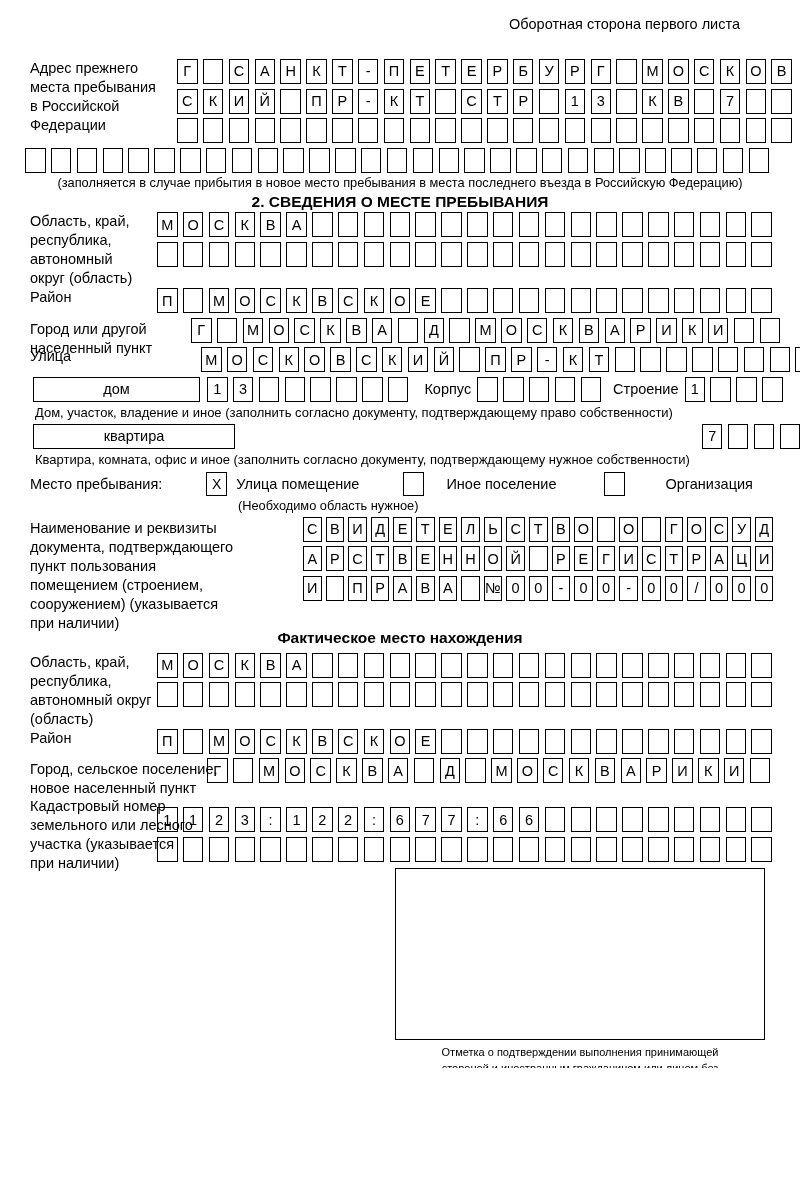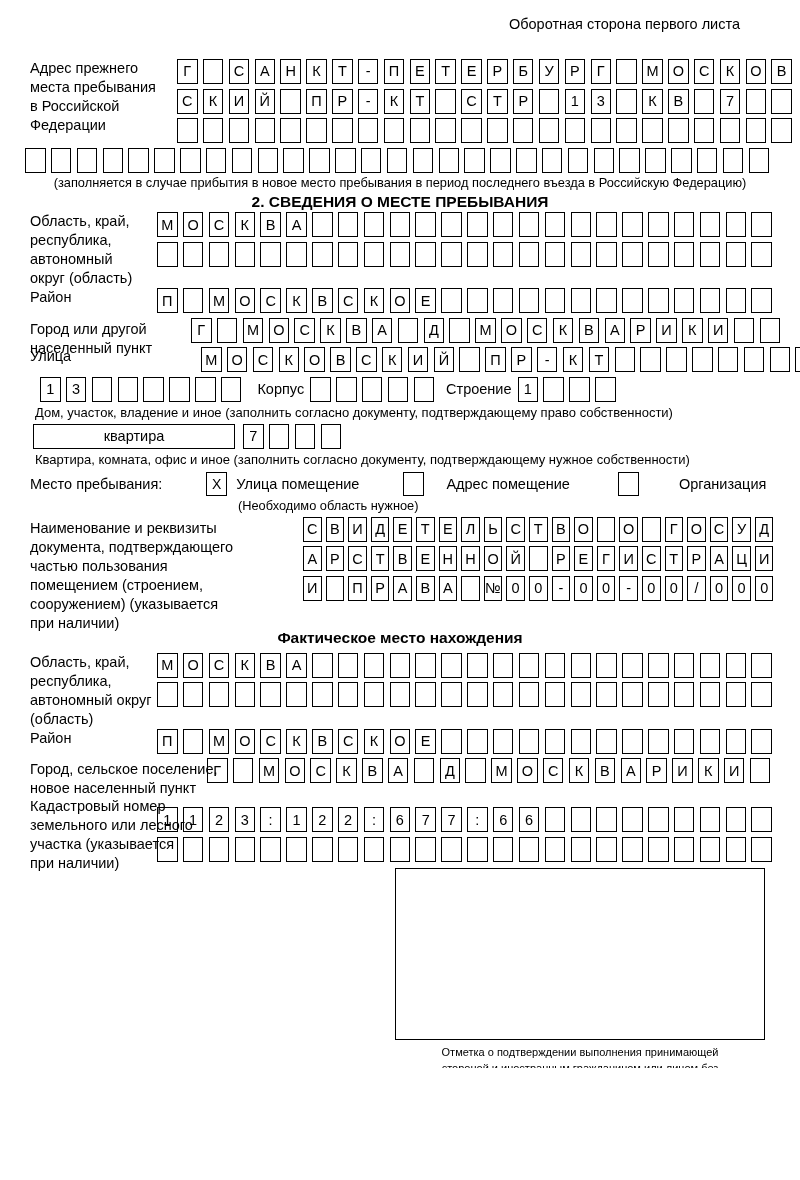--- a/index.html
+++ b/index.html
@@ -157,21 +157,21 @@
       <span class="cell"></span>
       <span class="cell"></span>
       <span class="cell"></span>
       <span class="cell"></span>
       <span class="cell"></span>
       <span class="cell"></span>
       <span class="cell"></span>
       <span class="cell"></span>
       <span class="cell"></span>
     </div>
-  <div class="caption center" style="margin-top:2px;">(заполняется в случае прибытия в новое место пребывания в период последнего въезда в Российскую Федерацию)</div>
+  <div class="caption center" style="margin-top:2px;">(заполняется в случае прибытия в новое место пребывания в места последнего въезда в Российскую Федерацию)</div>
 
   <div class="sec-title">2. СВЕДЕНИЯ О МЕСТЕ ПРЕБЫВАНИЯ</div>
 
   <div class="group" style="margin-top:1px;">
     <div class="lbl w127 pre">Область, край,
 республика,
 автономный
 округ (область)</div>
     <div class="rows">
       <div class="cells">
@@ -313,20 +313,21 @@
         <span class="cell"></span>
         <span class="cell"></span>
         <span class="cell"></span>
         <span class="cell"></span>
         <span class="cell"></span>
         <span class="cell"></span>
       </div>
   </div>
 
   <div class="house-row">
+    <div class="label-box" style="width:167px;">дом</div>
     <div class="cells" style="margin-left:7px;">
         <span class="cell">1</span>
         <span class="cell">3</span>
         <span class="cell"></span>
         <span class="cell"></span>
         <span class="cell"></span>
         <span class="cell"></span>
         <span class="cell"></span>
         <span class="cell"></span>
       </div>
@@ -341,46 +342,46 @@
     <div class="inline-lbl" style="margin:0 6px 0 12px;">Строение</div>
     <div class="cells">
         <span class="cell">1</span>
         <span class="cell"></span>
         <span class="cell"></span>
         <span class="cell"></span>
       </div>
   </div>
   <div class="small-caption">Дом, участок, владение и иное (заполнить согласно документу, подтверждающему право собственности)</div>
 
-  <div class="house-row" style="margin-top:4px;">
+  <div class="house-row" style="margin-top:4px;justify-content:space-between;">
     <div class="label-box" style="width:202px;">квартира</div>
     <div class="cells" style="margin-left:8px;">
         <span class="cell">7</span>
         <span class="cell"></span>
         <span class="cell"></span>
         <span class="cell"></span>
       </div>
   </div>
   <div class="small-caption">Квартира, комната, офис и иное (заполнить согласно документу, подтверждающему нужное собственности)</div>
 
   <div class="check-row">
     <span>Место пребывания:</span>
     <span class="checkbox" style="margin-left:44px;">X</span>
     <span style="margin-left:9px;">Улица помещение</span>
     <span class="checkbox" style="margin-left:44px;"></span>
-    <span style="margin-left:22px;">Адрес помещение</span>
+    <span style="margin-left:22px;">Иное поселение</span>
     <span class="checkbox" style="margin-left:48px;"></span>
     <span style="margin-left:40px;">Организация</span>
   </div>
   <div class="choose-note">(Необходимо область нужное)</div>
 
   <div class="rel" style="margin-top:4px;">
     <div class="abs-lbl pre">Наименование и реквизиты
 документа, подтверждающего
-частью пользования
+пункт пользования
 помещением (строением,
 сооружением) (указывается
 при наличии)</div>
     <div class="rows" style="margin-left:303px;">
       <div class="cells cells-sm">
           <span class="cell">С</span>
           <span class="cell">В</span>
           <span class="cell">И</span>
           <span class="cell">Д</span>
           <span class="cell">Е</span>

